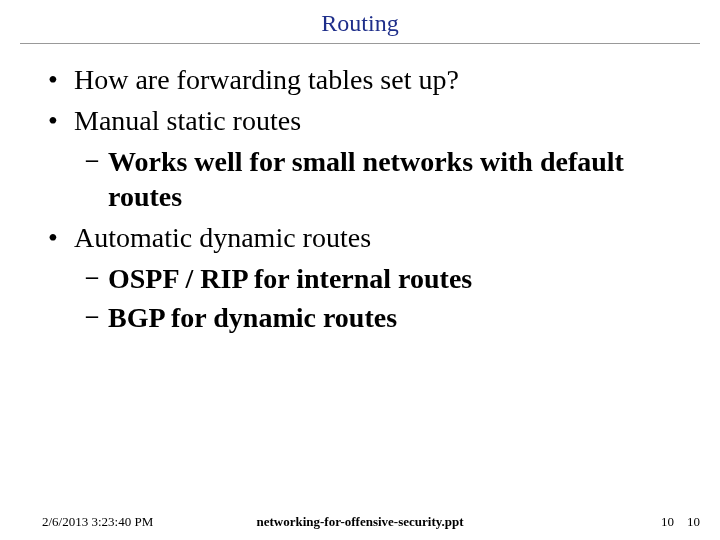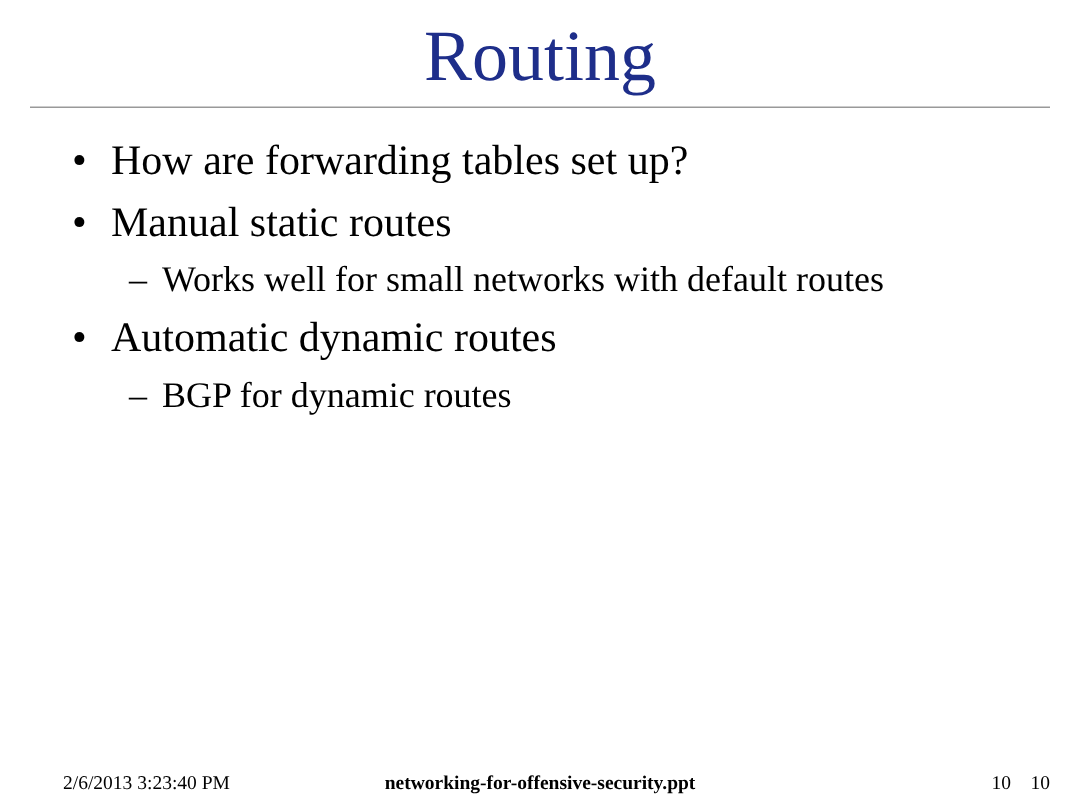--- a/index.html
+++ b/index.html
@@ -13,21 +13,21 @@
     overflow: hidden;
   }
   .slide {
     position: relative;
     width: 720px;
     height: 540px;
     box-sizing: border-box;
   }
   .title {
     text-align: center;
-    font-size: 48px;
+    font-size: 24px;
     color: #1e2e8a;
     margin-top: 10px;
     margin-bottom: 6px;
     font-weight: normal;
   }
   .hr {
     border: none;
     border-top: 1px solid #999;
     margin: 0 20px 18px 20px;
   }
@@ -46,21 +46,22 @@
     position: absolute;
     left: 8px;
     top: 0;
     color: #000;
     font-size: 28px;
   }
   .l2 {
     margin: 4px 0 4px 38px;
     padding-left: 30px;
     position: relative;
-    font-size: 24px;
+    font-size: 28px;
+    font-weight: bold;
   }
   .l2::before {
     content: "–";
     position: absolute;
     left: 8px;
     top: 0;
     color: #000;
     font-size: 24px;
   }
   .footer {
@@ -95,20 +96,23 @@
       <span>Manual static routes</span>
     </div>
     <div class="l2">
       <span>Works well for small networks with default routes</span>
     </div>
 
     <div class="l1">
       <span>Automatic dynamic routes</span>
     </div>
     <div class="l2">
+      <span>OSPF / RIP for internal routes</span>
+    </div>
+    <div class="l2">
       <span>BGP for dynamic routes</span>
     </div>
 
   </div>
 
   <div class="footer">
     <span class="f-left">2/6/2013 3:23:40 PM</span>
     <span class="f-center">networking-for-offensive-security.ppt</span>
     <span class="f-right">10</span>
     <span class="f-right2">10</span>

